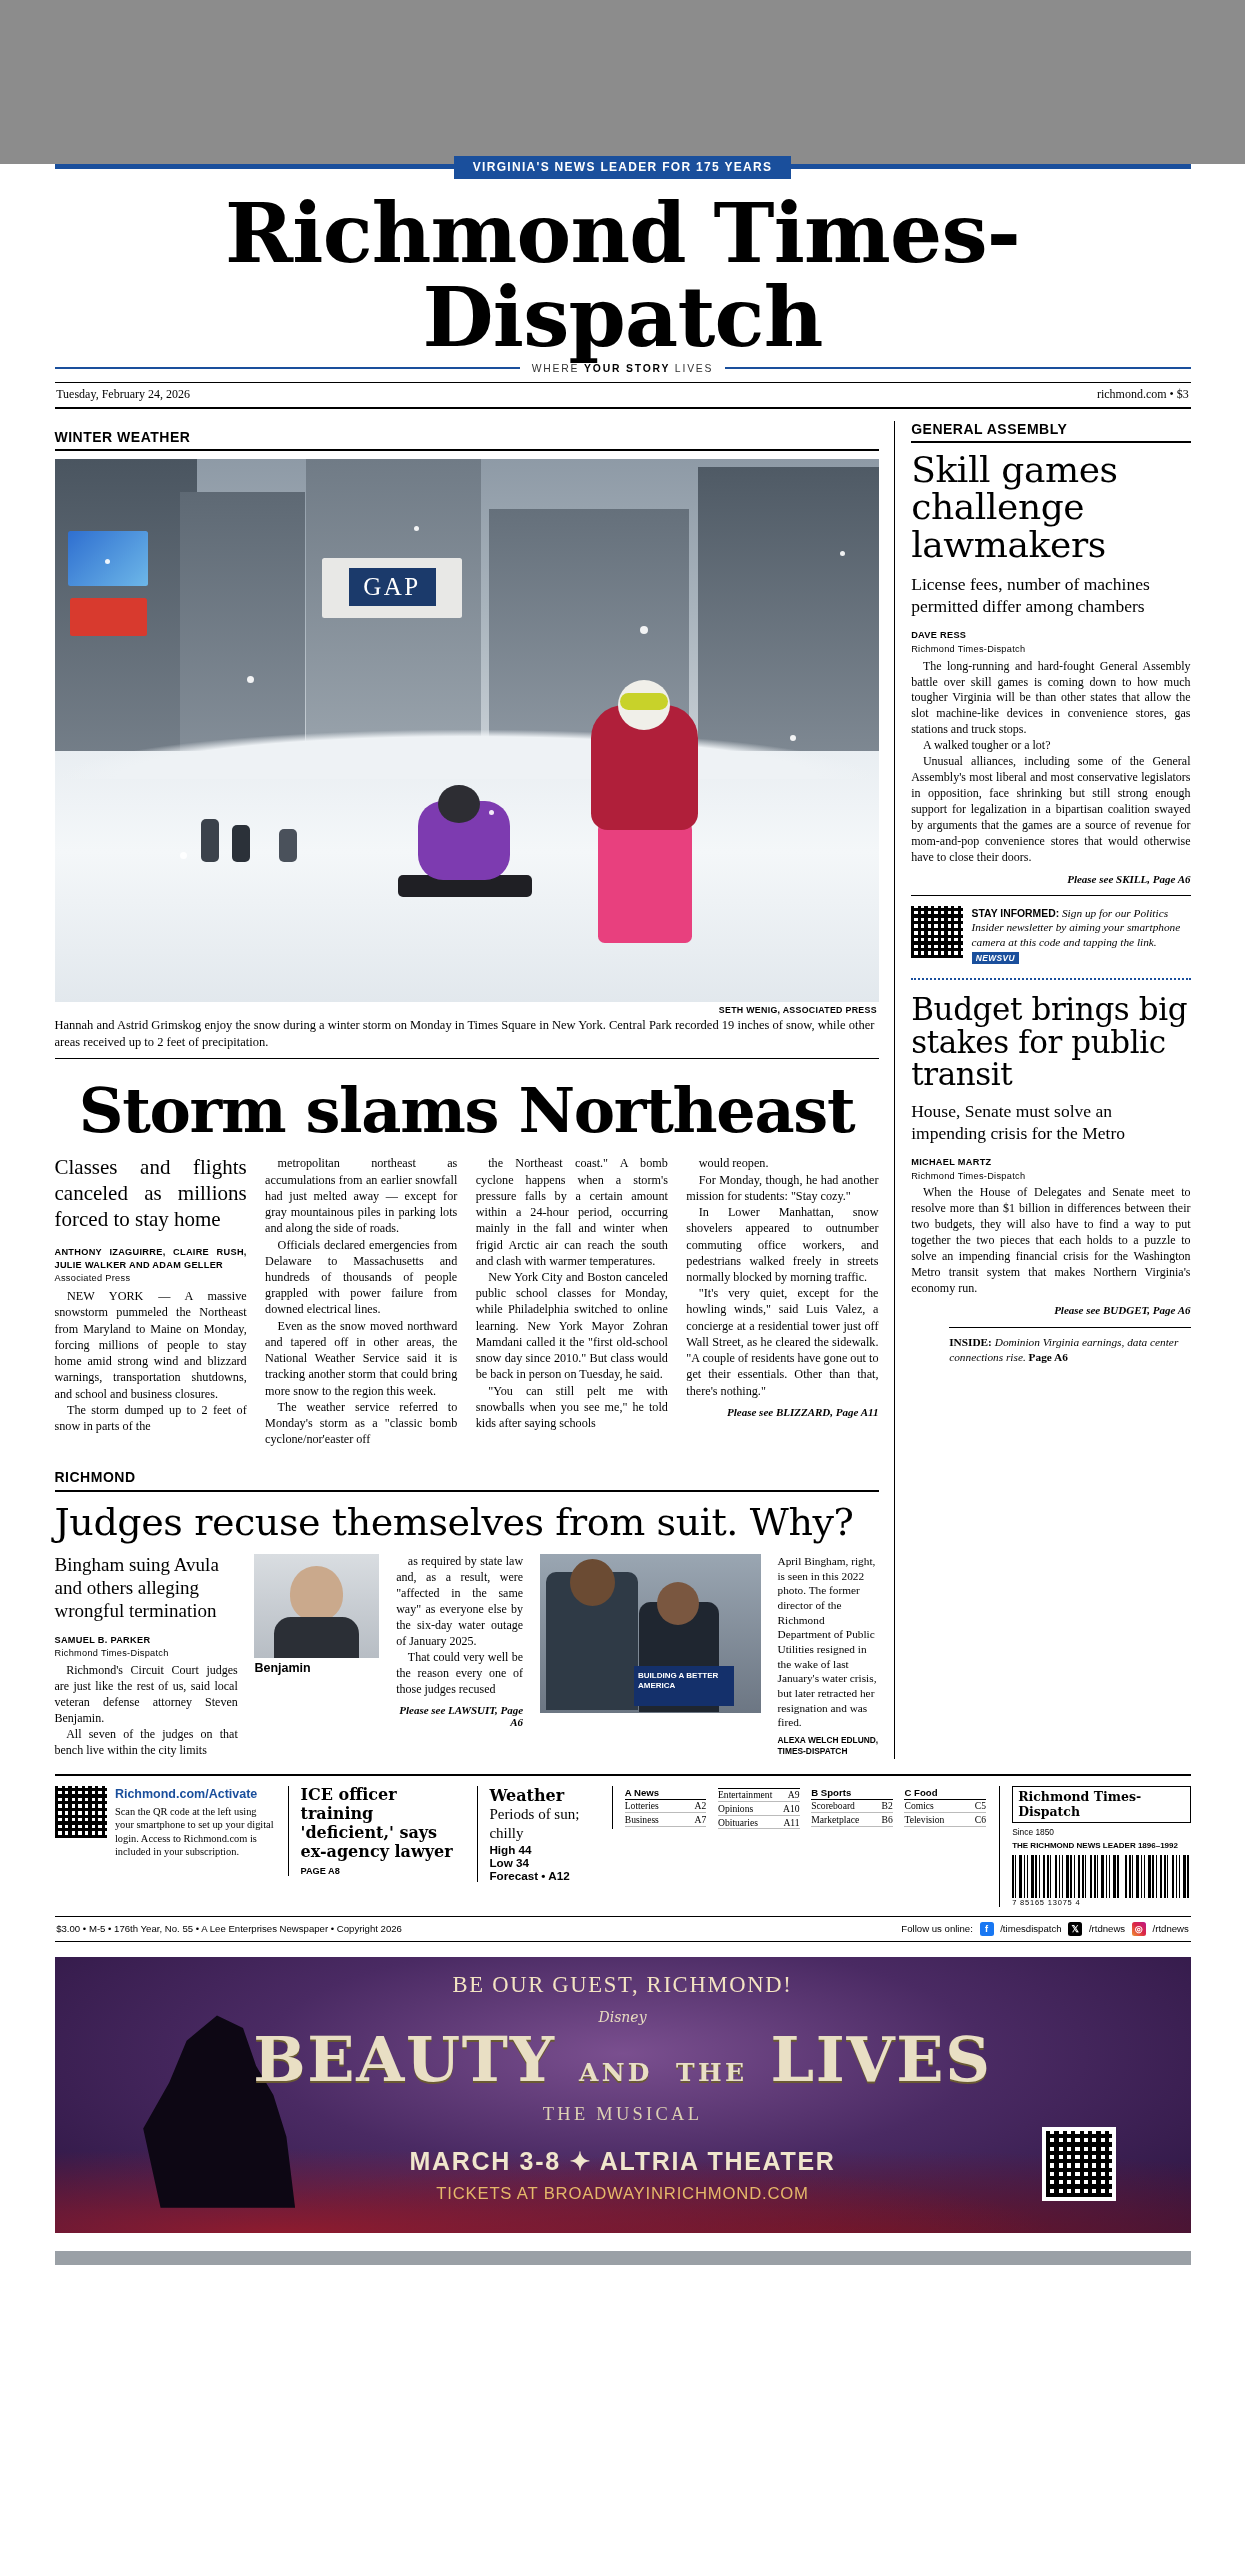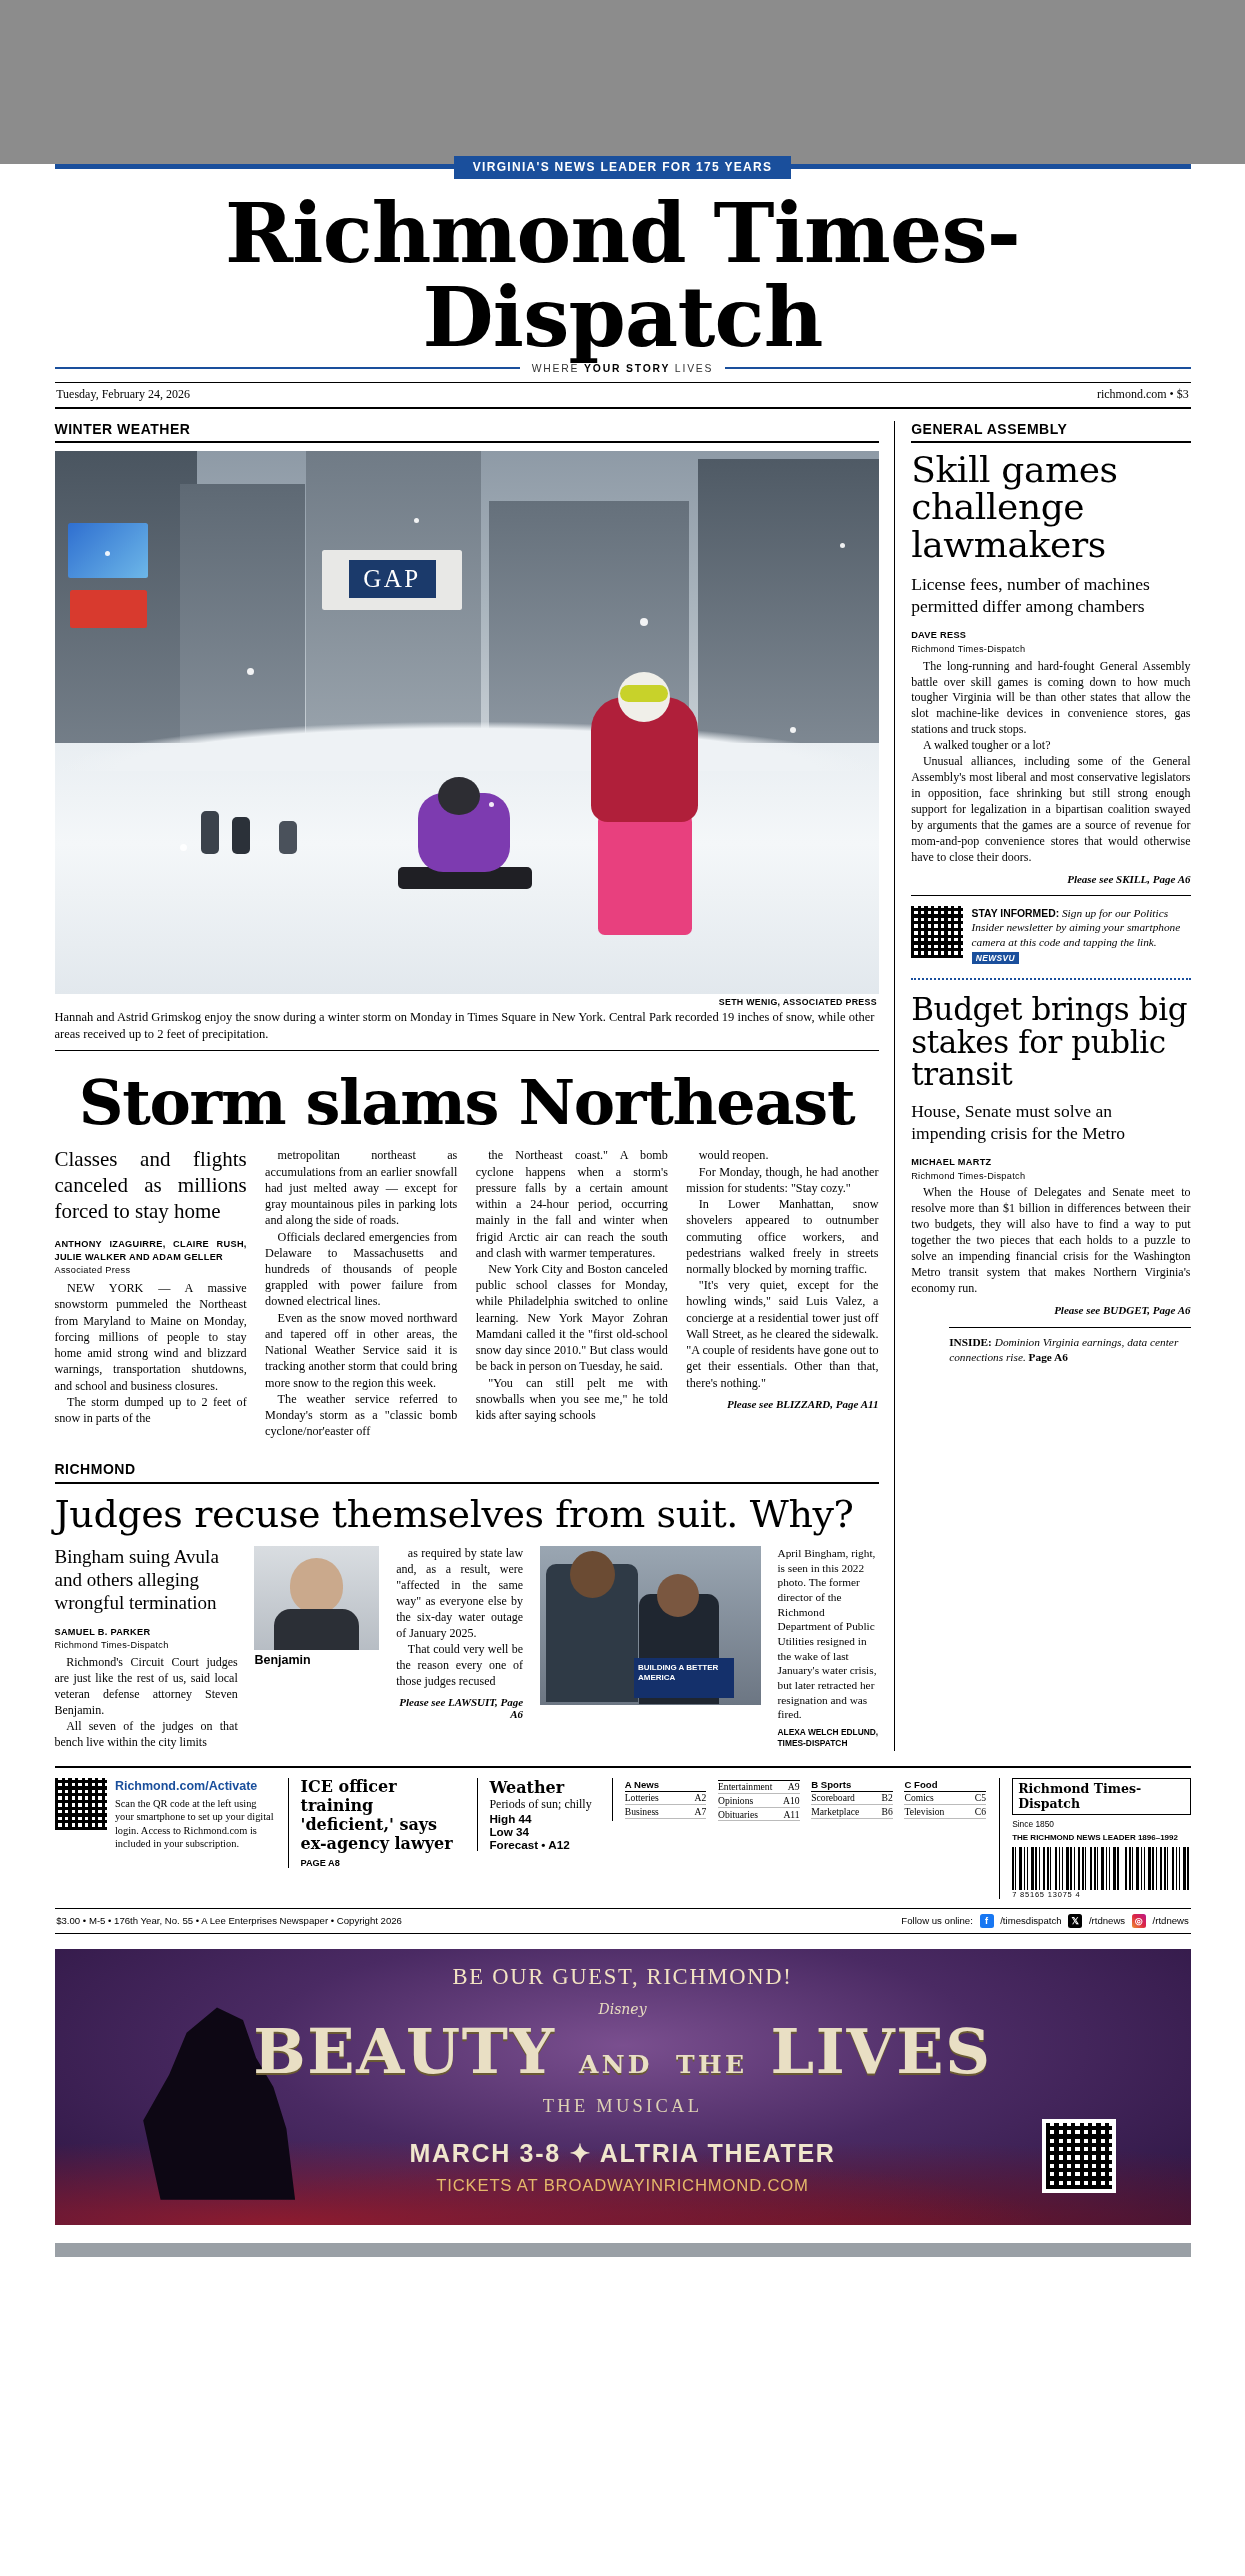--- a/index.html
+++ b/index.html
@@ -41,21 +41,21 @@
   .flag-sub .txt b { color:#000; }
   .dateline-row {
     display:flex; justify-content:space-between; align-items:center;
     border-top:1.3px solid #000; border-bottom:2.5px solid #000;
     margin-top:8.4px; padding:4.2px 1.7px 5px;
     font-family:"Liberation Serif", serif; font-size:12px;
   }
 
   
   .body-wrap { display:flex; gap:0; margin-top:11.7px; }
-  .left-col { width:839px; padding-right:15px; }
+  .left-col { width:839px; padding-right:15px;margin-top:8px; }
   .right-col {
     width:297px; padding-left:16.7px; border-left:0.8px solid #000;
   }
 
   .section-label {
     font-family:"Liberation Sans", sans-serif; font-weight:bold;
     font-size:14px; letter-spacing:0.5px; color:#000;
     border-bottom:2.1px solid #000; padding-bottom:4.2px; margin-bottom:7.5px;
   }
 
@@ -254,21 +254,21 @@
   }
   .bot-col { border-left:0.8px solid #000; padding-left:11.7px; }
   .bot-ice { width:180px; }
   .bot-ice .h {
     font-family:"DejaVu Serif", serif; font-weight:bold; font-size:16px;
     line-height:1.18;
   }
   .bot-ice .pg { font-family:"Liberation Sans", sans-serif; font-size:9.2px; font-weight:bold; margin-top:5px; }
   .bot-wx { width:125px; }
   .bot-wx .h { font-family:"DejaVu Serif", serif; font-weight:bold; font-size:16px; }
-  .bot-wx .l { font-size:12px; line-height:1.28; }
+  .bot-wx .l { font-size:15px; line-height:1.28; }
   .bot-wx .b { font-family:"Liberation Sans", sans-serif; font-weight:bold; font-size:11.7px; }
   .index { width:384px; display:flex; gap:11.7px; font-size:9.6px; }
   .index .grp { flex:1; }
   .index .row { display:flex; justify-content:space-between; border-bottom:0.4px solid #bbb; padding:0.8px 0; }
   .index .hd { font-family:"Liberation Sans", sans-serif; font-weight:bold; border-bottom:0.8px solid #000; }
   .bot-right { width:196px; }
   .nameplate-sm {
     font-family:"DejaVu Serif", serif; font-weight:bold; font-size:12.5px;
     border:0.8px solid #000; padding:2.5px 5px; display:inline-block;
   }

